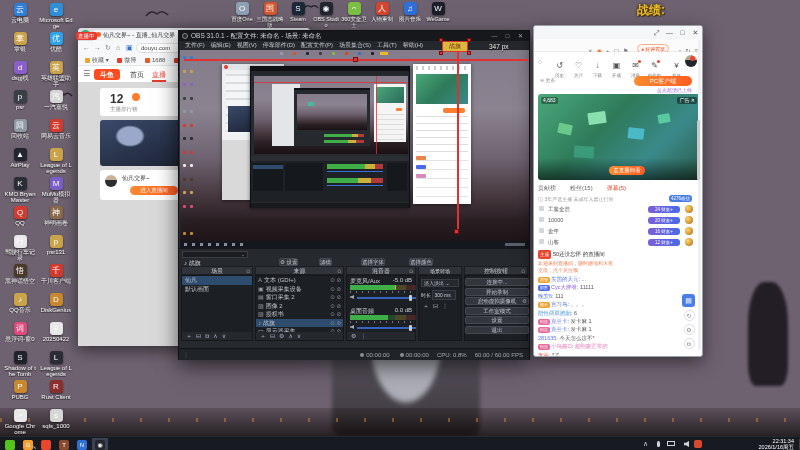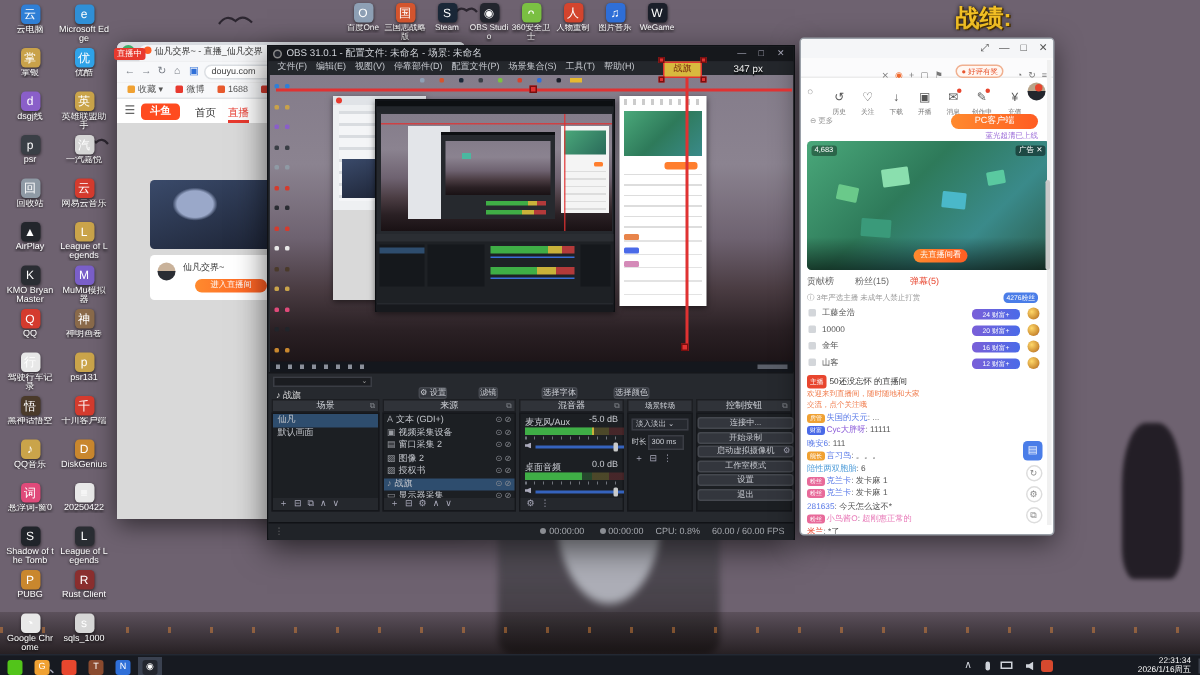--- a/index.html
+++ b/index.html
@@ -22,21 +22,21 @@
     border-radius:45% 45% 8% 8%/14% 14% 5% 5%;}
   #statue{left:748px;top:282px;width:40px;height:104px;background:#17131a;border-radius:40% 40% 20% 20%;filter:blur(1.5px);opacity:.85;}
   #pier{left:0;top:408px;width:800px;height:30px;background:linear-gradient(180deg,rgba(20,12,10,.2),rgba(10,6,5,.75));}
   #lights{left:0;top:418px;width:800px;height:4px;opacity:.5;
     background:repeating-linear-gradient(90deg,rgba(255,150,60,.8) 0 2px,transparent 2px 28px);}
   .bird{stroke:#2c2630;stroke-width:1.5;fill:none;}
   
   .ico-tile{width:13px;height:13px;border-radius:3px;margin:0 auto;color:#fff;font-size:8px;line-height:13px;text-align:center;box-shadow:0 1px 2px rgba(0,0,0,.5);}
   .ico-wrap{position:absolute;width:34px;text-align:center;}
   .ico-lbl{font-size:6px;line-height:6px;color:#fff;text-shadow:0 1px 2px #000;margin-top:1px;max-height:12px;overflow:hidden;word-break:break-all;}
-  #score{left:637px;top:2px;font-size:16px;font-weight:bold;color:#f2c025;text-shadow:1px 1px 0 #4a3000,0 0 3px #000;}
+  #score{left:637px;top:2px;font-size:12px;font-weight:bold;color:#f2c025;text-shadow:1px 1px 0 #4a3000,0 0 3px #000;}
   
   #taskbar{left:0;top:436px;width:800px;height:14px;background:#171a21;border-top:1px solid #232833;}
   #taskbar .win{color:#dfe3ea;font-size:9px;line-height:14px;position:absolute;left:5px;top:0;}
   #tb-search{position:absolute;left:26px;top:3px;width:7px;height:7px;border:1px solid #aab;border-radius:50%;}
   #tb-search:after{content:"";position:absolute;left:6px;top:6px;width:3px;height:1px;background:#aab;transform:rotate(45deg);}
   .tb-app{position:absolute;top:1px;width:16px;height:13px;display:flex;align-items:center;justify-content:center;}
   .tb-ic{width:10px;height:10px;border-radius:2px;color:#fff;font-size:6px;line-height:10px;text-align:center;}
   .tray-g{position:absolute;top:0;color:#cfd3da;font-size:7px;line-height:14px;}
   #clock{position:absolute;right:6px;top:1px;text-align:right;color:#fff;font-size:5.5px;line-height:6px;}
   
@@ -399,20 +399,25 @@
       
         <span class="bm-item"><span class="bm-sw" style="background: rgb(212, 59, 46);"></span><span>九游</span></span>
       </div>
     <div id="br-page">
       <div id="br-head">
         <span class="abs" style="left:5px;top:3px;color:#666;font-size:8px;">☰</span>
         <div id="dy-logo">斗鱼</div>
         <span class="abs" style="left:52px;top:4px;font-size:7px;color:#333;">首页</span>
         <span class="abs" style="left:74px;top:4px;font-size:7px;color:#e8392e;border-bottom:2px solid #e8392e;">直播</span>
       </div>
+      <div id="rank-card">
+        <span class="abs" style="left:10px;top:4px;font-size:12px;font-weight:bold;color:#333;">12</span>
+        <span class="abs" style="left:32px;top:5px;width:8px;height:8px;border-radius:50%;background:#ff7e2e;"></span>
+        <span class="abs" style="left:10px;top:18px;font-size:5.5px;color:#888;">主播排行榜</span>
+      </div>
       <div id="img-card"></div>
       <div id="str-card">
         <div id="str-av"></div>
         <span class="abs" style="left:22px;top:4px;font-size:6px;color:#333;">仙凡交界~</span>
         <div id="str-btn">进入直播间</div>
       </div>
     </div>
   </div>
 
   <div id="obs" class="abs">

